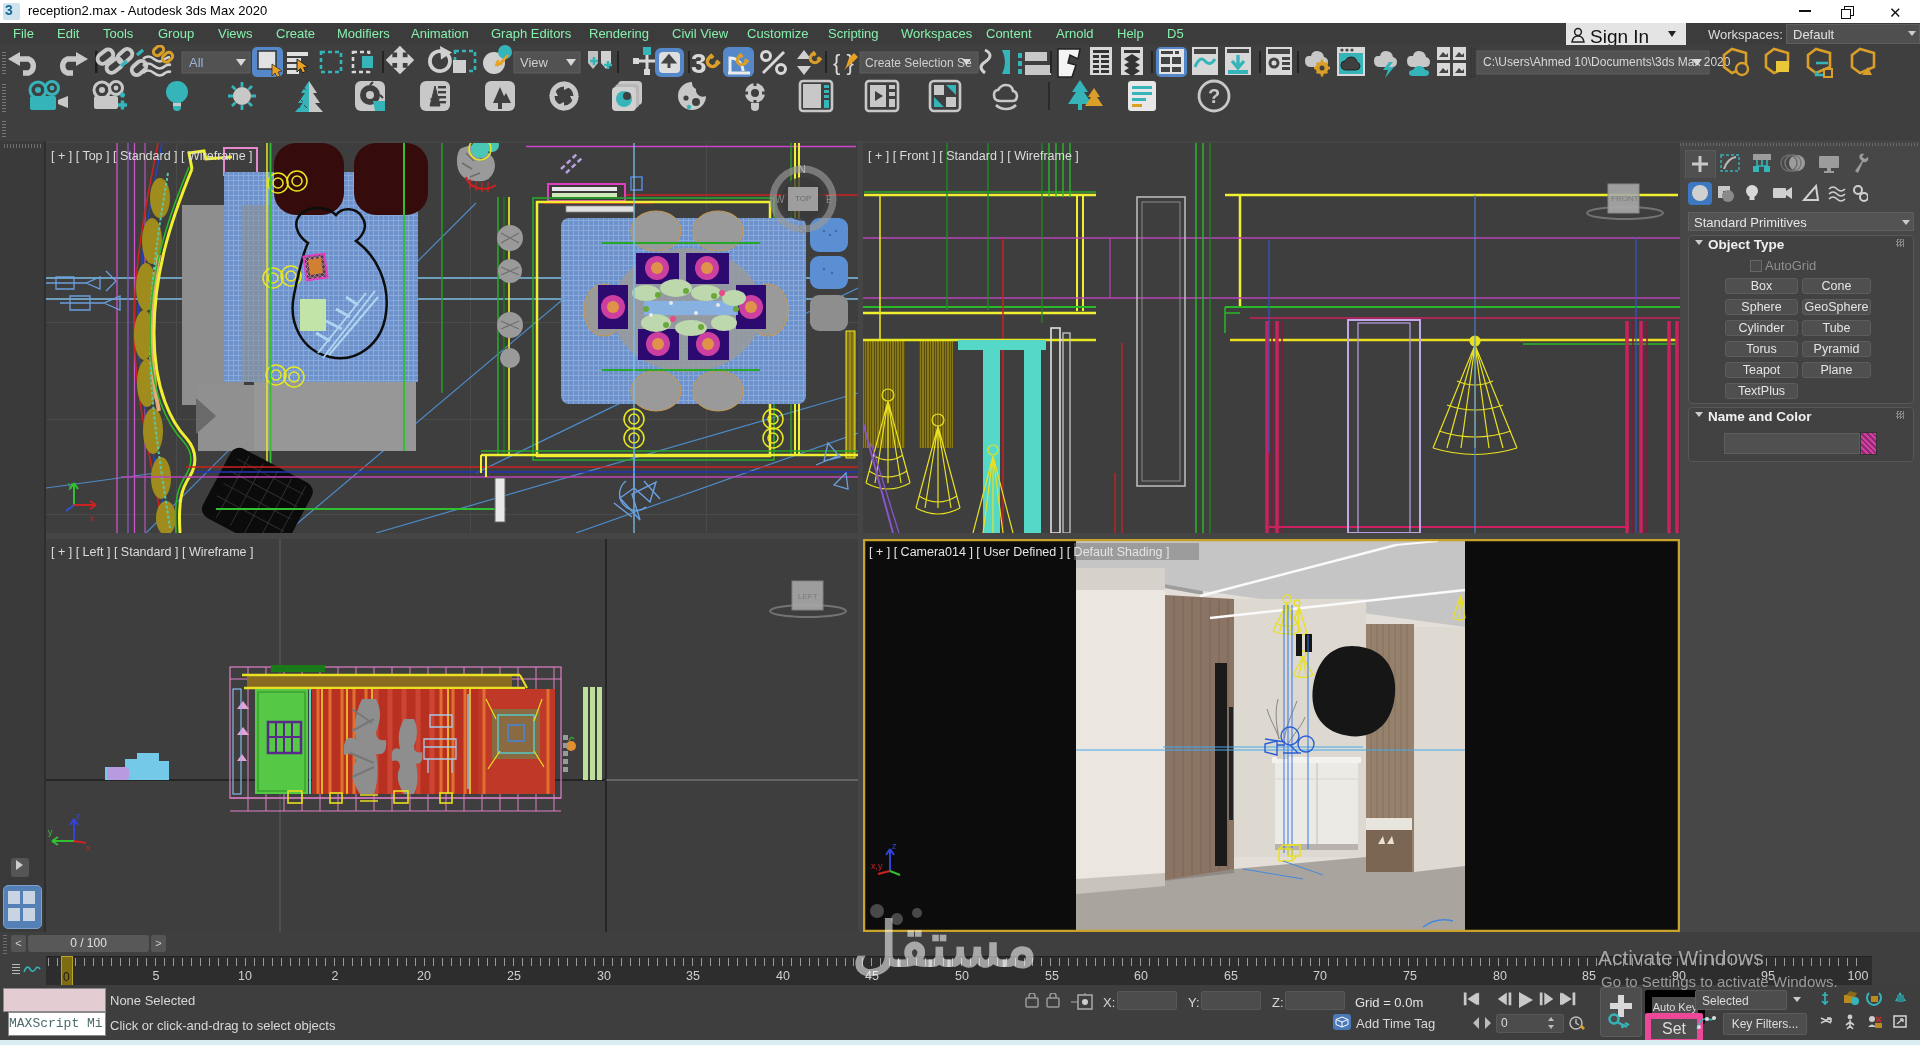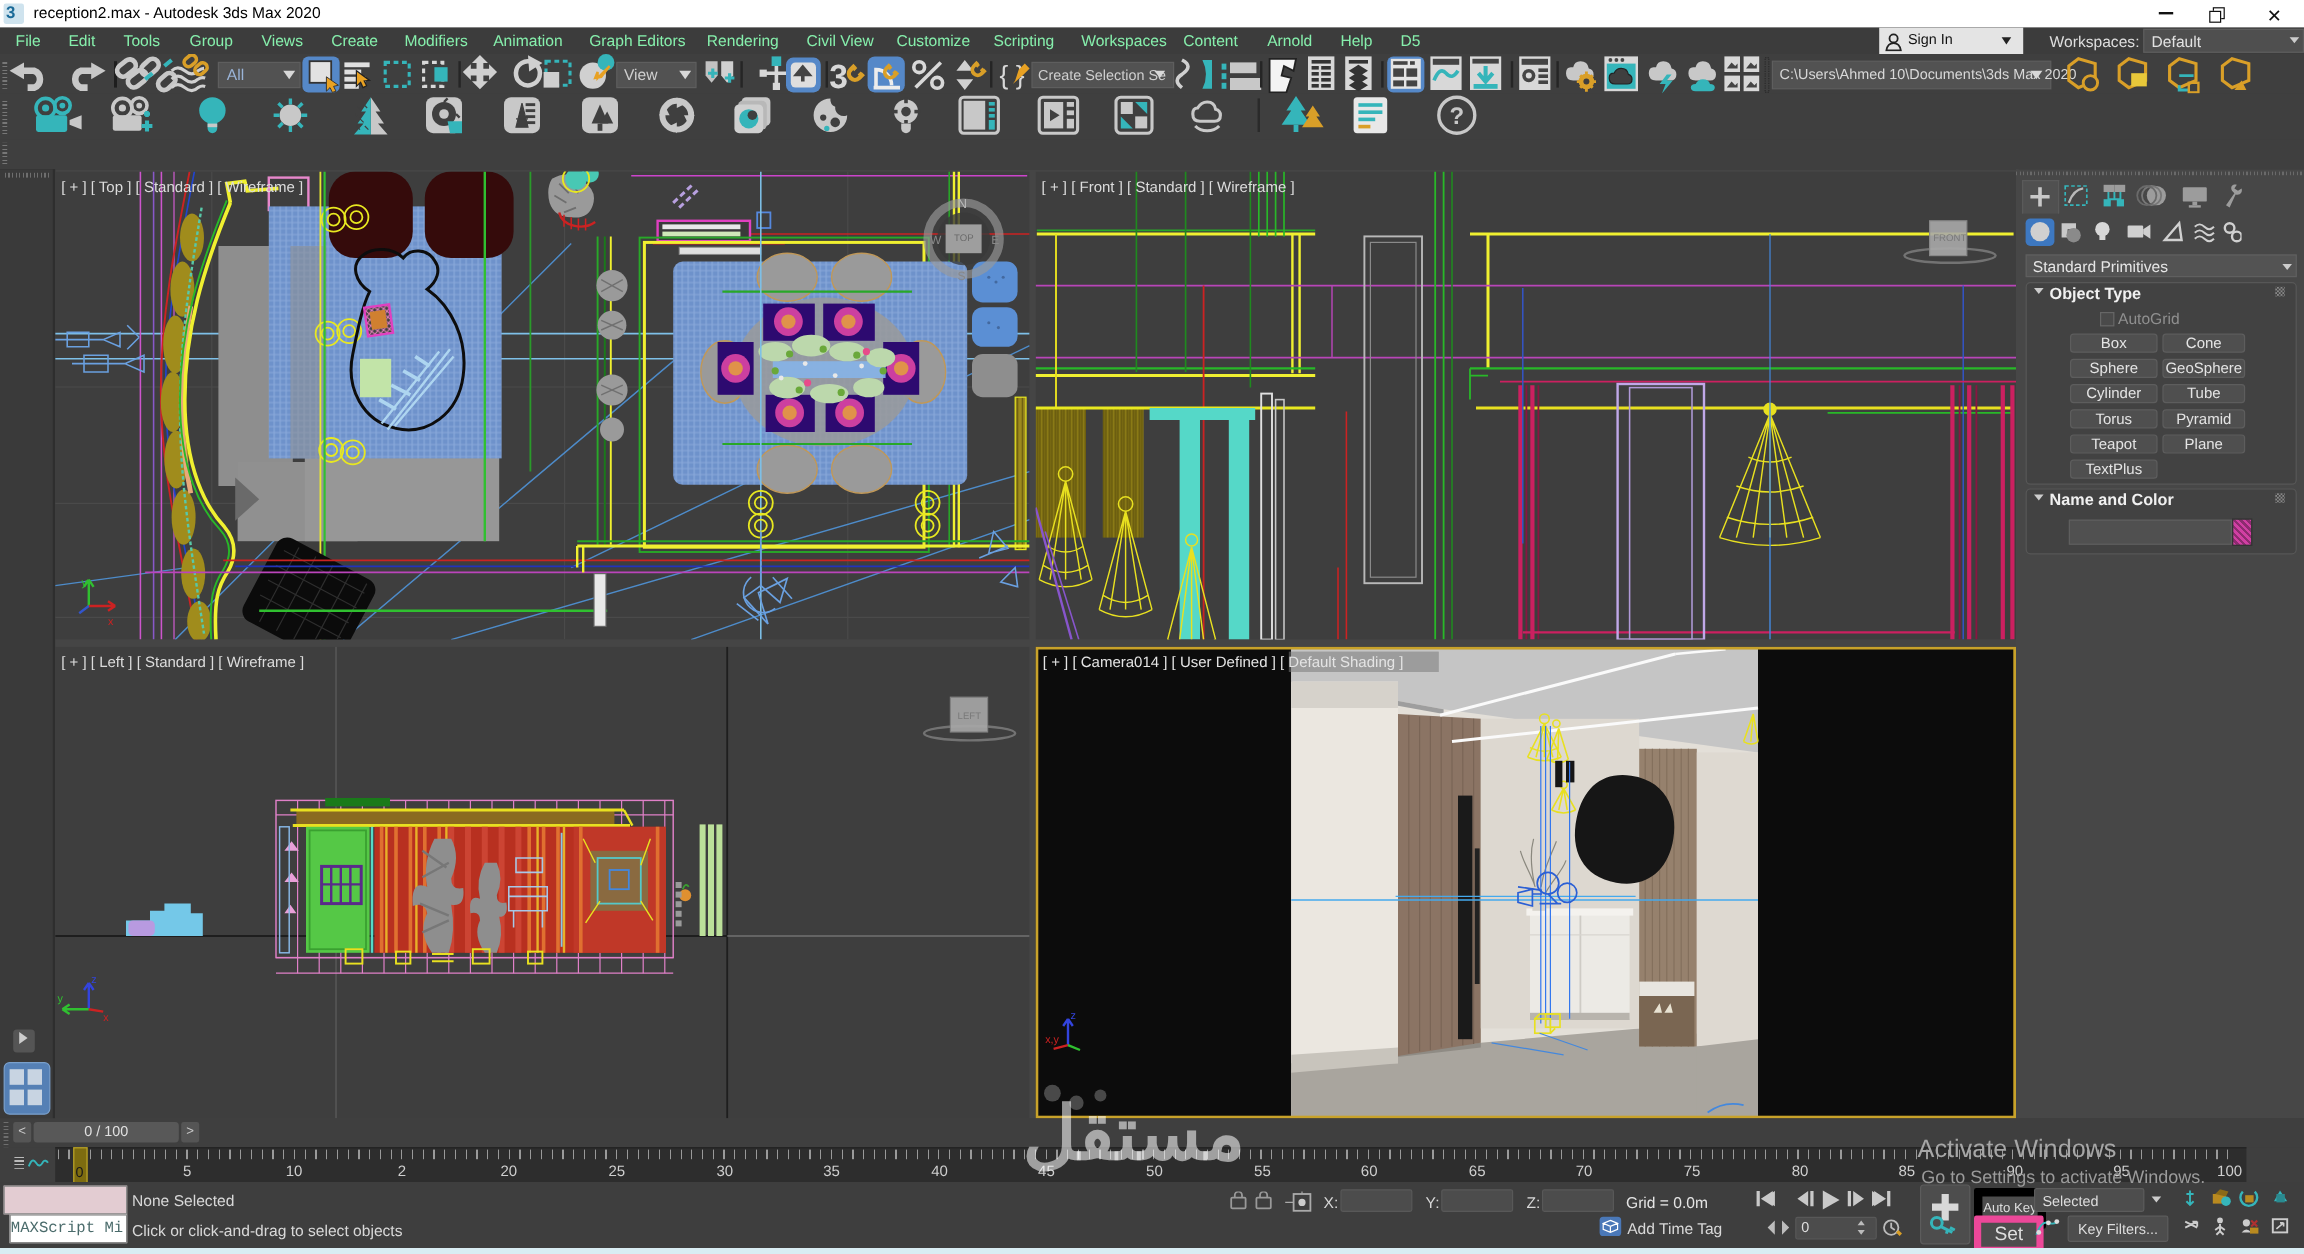--- a/index.html
+++ b/index.html
@@ -58,21 +58,21 @@
   <div class="mi" style="left:901px">Workspaces</div>
   <div class="mi" style="left:986px">Content</div>
   <div class="mi" style="left:1056px">Arnold</div>
   <div class="mi" style="left:1117px">Help</div>
   <div class="mi" style="left:1167px">D5</div>
   <div class="abs" style="left:1566px;top:0px;width:120px;height:22px;background:#e4e4e4"></div>
   <svg class="abs" style="left:1570px;top:3px" width="16" height="17" viewBox="0 0 16 17">
         <circle cx="8" cy="6" r="3.4" fill="none" stroke="#222" stroke-width="1.5"></circle>
         <path d="M2 16 Q3 10 8 10 Q13 10 14 16 Z" fill="none" stroke="#222" stroke-width="1.5"></path>
       </svg>
-  <div class="abs" style="left:1590px;top:3px;color:#111;font-size:12px">Sign In</div>
+  <div class="abs" style="left:1590px;top:3px;color:#111;font-size:19px">Sign In</div>
   <div class="abs" style="left:1668px;top:8px;width:0;height:0;border-left:4.5px solid transparent;border-right:4.5px solid transparent;border-top:6px solid #222"></div>
   <div class="abs" style="left:1708px;top:4px;color:#dedede;font-size:13px">Workspaces:</div>
   <div class="abs" style="left:1786px;top:1px;width:134px;height:20px;background:#4f4f4f;border:1px solid #5e5e5e;color:#e2e2e2;font-size:13px;line-height:19px;padding-left:6px;box-sizing:border-box">Default</div>
   <div class="abs" style="left:1908px;top:8px;width:0;height:0;border-left:4px solid transparent;border-right:4px solid transparent;border-top:5px solid #ccc"></div>
 </div>
 
 <div class="abs" id="tb1">
 <svg width="1920" height="33" viewBox="0 0 1920 33">
   <g fill="none" stroke="#c8c8c8" stroke-width="5.5">
     <path d="M19 14 H28.5 a7.5 7.5 0 0 1 0 14 h-5.5"></path>

